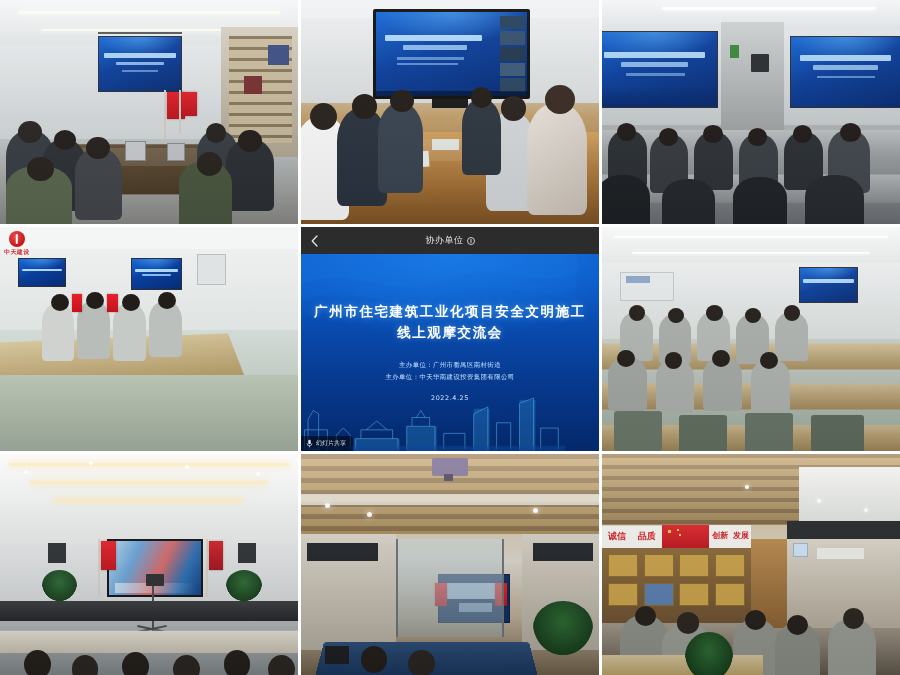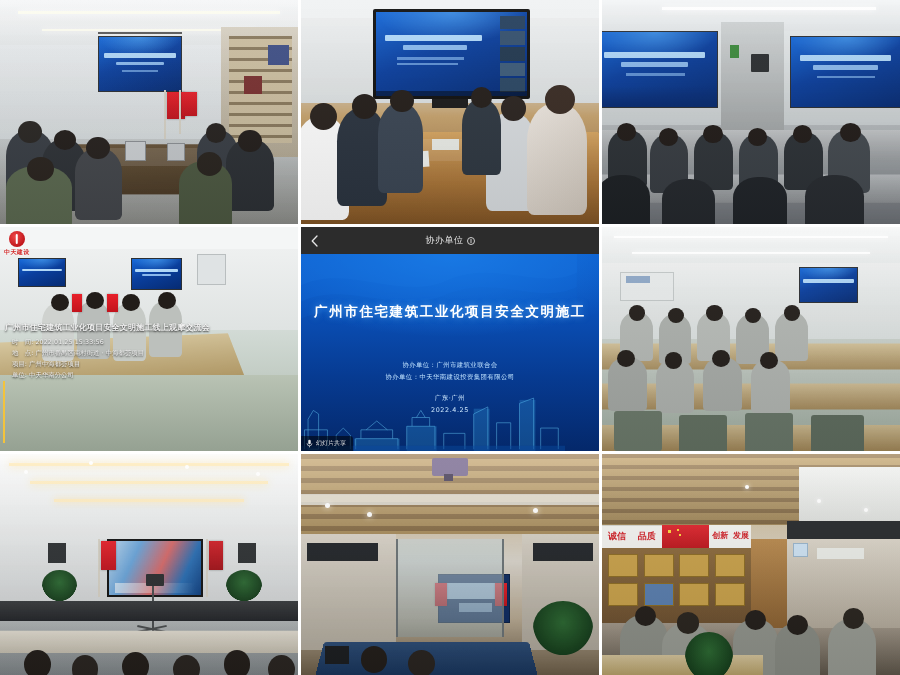--- a/index.html
+++ b/index.html
@@ -378,30 +378,20 @@
       <div class="head" style="left:53%;top:29%;width:6%;height:7.5%;background:#221d19"></div>
 
       <div class="flag" style="left:24%;top:30%;width:3.5%;height:8%"></div>
       <div class="flag" style="left:36%;top:30%;width:3.5%;height:8%"></div>
 
       <div class="logo-badge">
         <div class="logo-mark"></div>
         <div class="logo-text">中天建设</div>
       </div>
 
-      <div class="cap-wrap">
-        <div class="cap-title">广州市住宅建筑工业化项目安全文明施工线上观摩交流会</div>
-        <div class="cap-rule"></div>
-        <div class="cap-rows">
-          <div>时　间: 2022.01.25 15:33:56</div>
-          <div>地　点: 广州市番禺区南村街道 · 中海都荟项目</div>
-          <div>项目: 广州中海都荟项目</div>
-          <div>单位: 中天华南分公司</div>
-        </div>
-      </div>
     </div>
   </div>
 
   <div class="tile">
     <div class="tm-root">
 
       <div class="tm-topbar">
         <span class="tm-back">
           <svg viewBox="0 0 12 12" width="12" height="12" aria-hidden="true">
             <path d="M8 1 L3.2 6 L8 11" fill="none" stroke="#e6e6e6" stroke-width="1.3" stroke-linecap="round" stroke-linejoin="round"></path>
@@ -415,29 +405,29 @@
 
       <div class="tm-stage">
         <svg class="tm-waves" viewBox="0 0 300 90" preserveAspectRatio="none">
           <path d="M0 34 C50 10 110 52 160 28 C210 6 260 40 300 20 L300 0 L0 0 Z" fill="#2a8bf2" opacity=".45"></path>
           <path d="M0 52 C45 28 105 66 158 44 C212 22 258 56 300 36 L300 0 L0 0 Z" fill="#1a76e4" opacity=".4"></path>
           <path d="M0 70 C60 46 110 84 170 60 C220 40 265 70 300 54 L300 0 L0 0 Z" fill="#0f63d2" opacity=".35"></path>
         </svg>
 
         <div class="tm-slide-title">
           <div>广州市住宅建筑工业化项目安全文明施工</div>
+          <div>线上观摩交流会</div>
         </div>
 
         <div class="tm-slide-sub">
-          <div>协办单位：广州市建筑业联合会</div>
-          <div>协办单位：中天华南建设投资集团有限公司</div>
+          <div>主办单位：广州市番禺区南村街道</div>
+          <div>主办单位：中天华南建设投资集团有限公司</div>
         </div>
 
         <div class="tm-slide-loc">
-          <div>广东·广州</div>
           <div>2022.4.25</div>
         </div>
 
         <svg class="tm-skyline" viewBox="0 0 300 76" preserveAspectRatio="none">
           <g fill="none" stroke="#6fd4ff" stroke-width=".7" opacity=".75">
             <path d="M8 74 L8 40 L14 30 L20 34 L20 74 Z"></path>
             <path d="M4 74 L4 52 L30 52 L30 74"></path>
             <path d="M40 74 L40 58 L48 50 L56 58 L56 74"></path>
             <path d="M62 74 L62 62 L110 62 L110 74"></path>
             <path d="M68 62 L68 52 L104 52 L104 62"></path>

